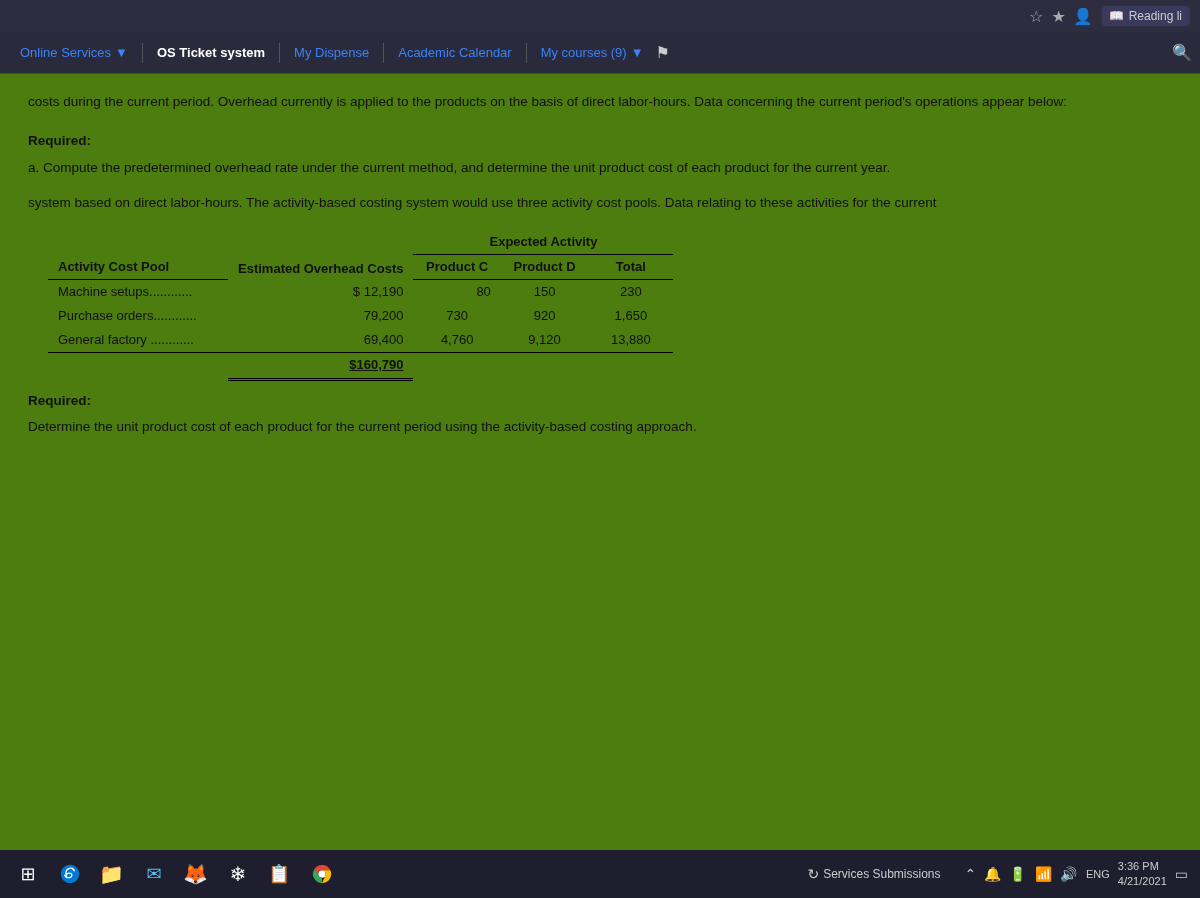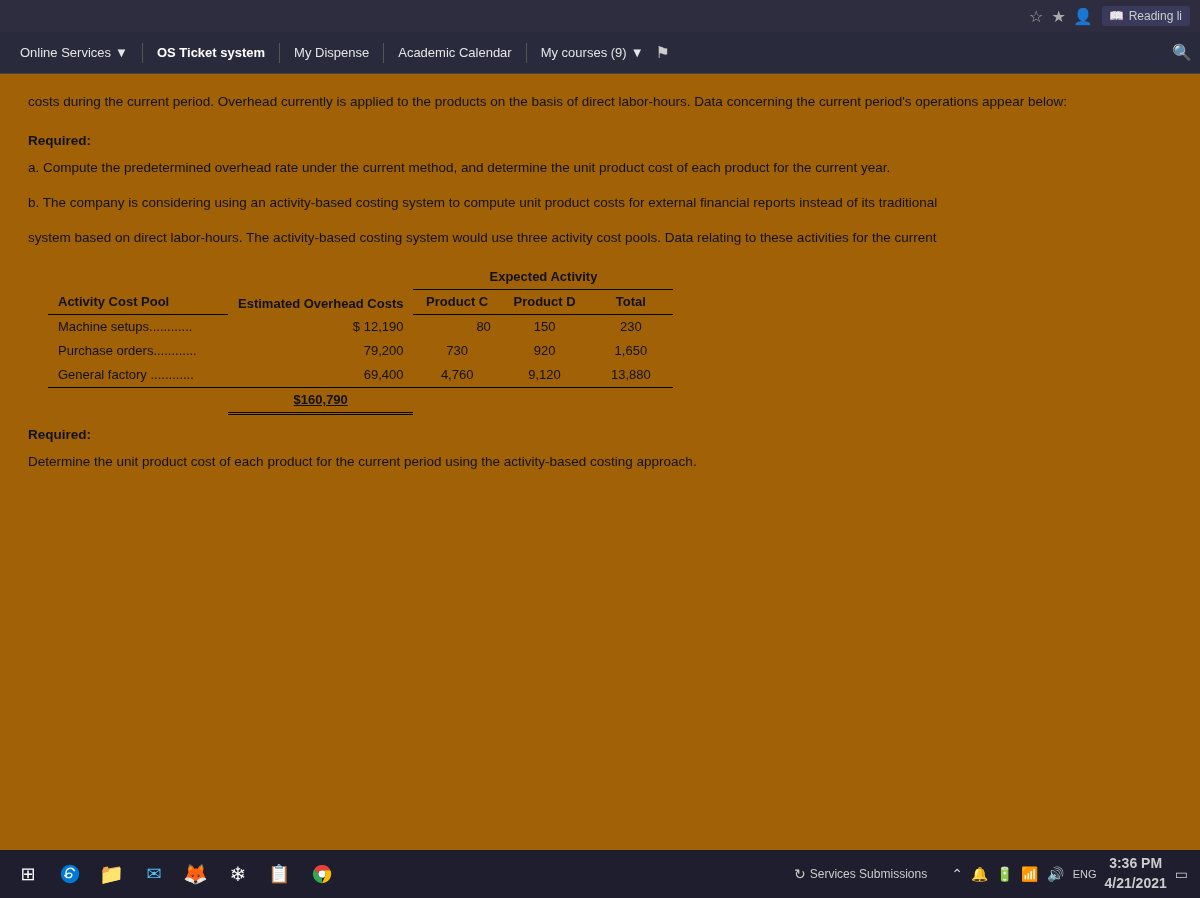--- a/index.html
+++ b/index.html
@@ -30,39 +30,39 @@
       width: 100%;
       height: 42px;
       background: #2a2a3d;
       display: flex;
       align-items: center;
       padding: 0 8px;
       gap: 0;
       border-bottom: 1px solid #444;
     }
     .nav-item {
-      color: #e5e5e5;
+      color: #3b82f6;
       font-size: 13px;
       padding: 6px 12px;
       cursor: pointer;
       display: flex;
       align-items: center;
       gap: 4px;
       white-space: nowrap;
     }
     .nav-item.active { color: #fff; font-weight: 600; }
     .nav-separator { width: 1px; height: 20px; background: #555; margin: 0 2px; }
     .nav-search-icon { color: #ccc; font-size: 16px; margin-left: auto; cursor: pointer; }
     .nav-bookmark-icon { color: #ccc; font-size: 16px; cursor: pointer; margin-right: 8px; }
 
     
     .main-content {
       width: 100%;
       height: calc(898px - 32px - 42px - 48px);
-      background: #a16207;
+      background: #4d7c0f;
       padding: 18px 28px;
       overflow-y: auto;
       font-size: 13.5px;
       color: #111;
       line-height: 1.55;
     }
 
     .intro-text { margin-bottom: 8px; }
     .required-label { font-weight: 600; margin: 18px 0 6px 0; }
     .question-text { margin-bottom: 14px; }
@@ -122,21 +122,21 @@
 
     .system-tray {
       margin-left: auto;
       display: flex;
       align-items: center;
       gap: 8px;
       color: #ccc;
       font-size: 12px;
     }
     .tray-icon { font-size: 14px; color: #ccc; }
-    .time-date { text-align: center; font-size: 14px; line-height: 1.4; font-weight: bold; }
+    .time-date { text-align: left; font-size: 11px; line-height: 1.4; }
     .eng-text { font-size: 11px; color: #ccc; }
 
     .refresh-btn {
       margin-right: 16px;
       background: none;
       border: none;
       color: #ccc;
       font-size: 12px;
       cursor: pointer;
       display: flex;
@@ -201,23 +201,20 @@
   <p class="intro-text">
     <span>costs during the current period. Overhead currently is applied to the products on the basis of direct labor-hours. Data concerning the current period's operations appear below:</span>
   </p>
 
   <p class="required-label">Required:</p>
 
   <p class="question-text">
     <span>a. Compute the predetermined overhead rate under the current method, and determine the unit product cost of each product for the current year.</span>
   </p>
 
-  <p class="question-text">
-    <span>b. The company is considering using an activity-based costing system to compute unit product costs for external financial reports instead of its traditional</span>
-  </p>
   <p class="question-text">
     <span>system based on direct labor-hours. The activity-based costing system would use three activity cost pools. Data relating to these activities for the current</span>
   </p>
 
   <div class="activity-table-wrapper">
     <table class="activity-table">
       <thead>
         <tr>
           <th class="left" rowspan="2" style="vertical-align:bottom; min-width:180px;">
             <span>Activity Cost Pool</span>
@@ -288,21 +285,21 @@
           </td>
           <td style="text-align:center;">
             <span>9,120</span>
           </td>
           <td style="text-align:center;">
             <span>13,880</span>
           </td>
         </tr>
         <tr class="total-row">
           <td class="left"></td>
-          <td style="font-weight:600; text-decoration:underline; border-bottom: 3px double #000; text-align: center;">
+          <td style="font-weight:600; text-decoration:underline; border-bottom: 3px double #000;">
             <span>$160,790</span>
           </td>
           <td></td>
           <td></td>
           <td></td>
         </tr>
       </tbody>
     </table>
   </div>
 

